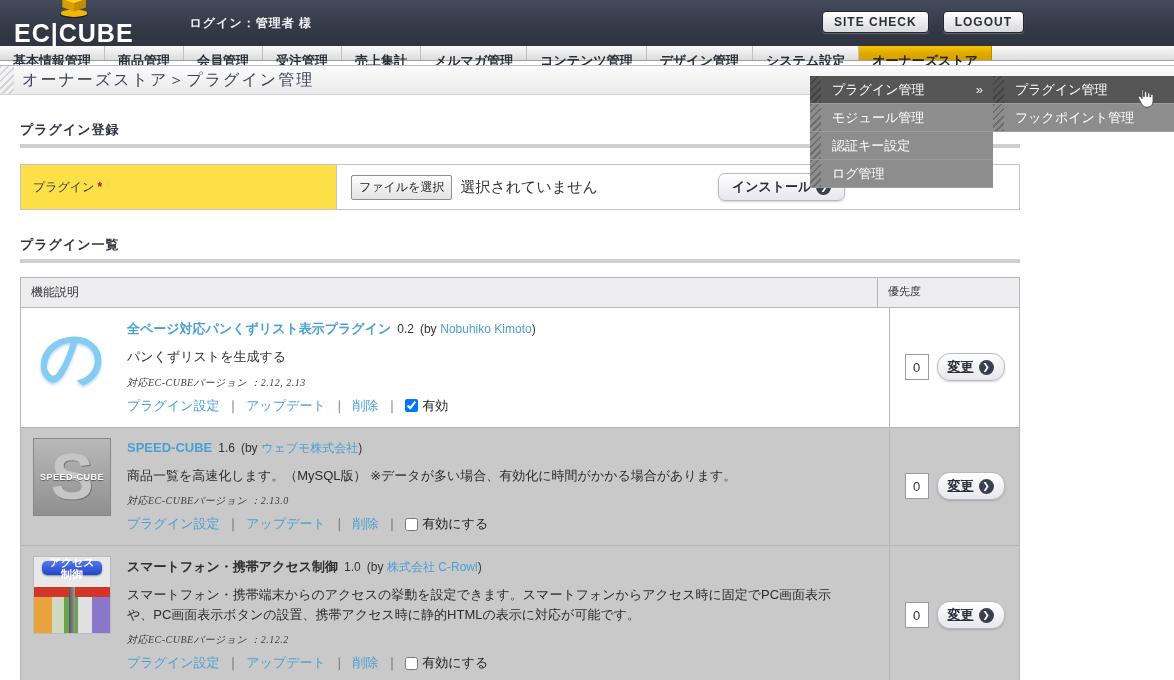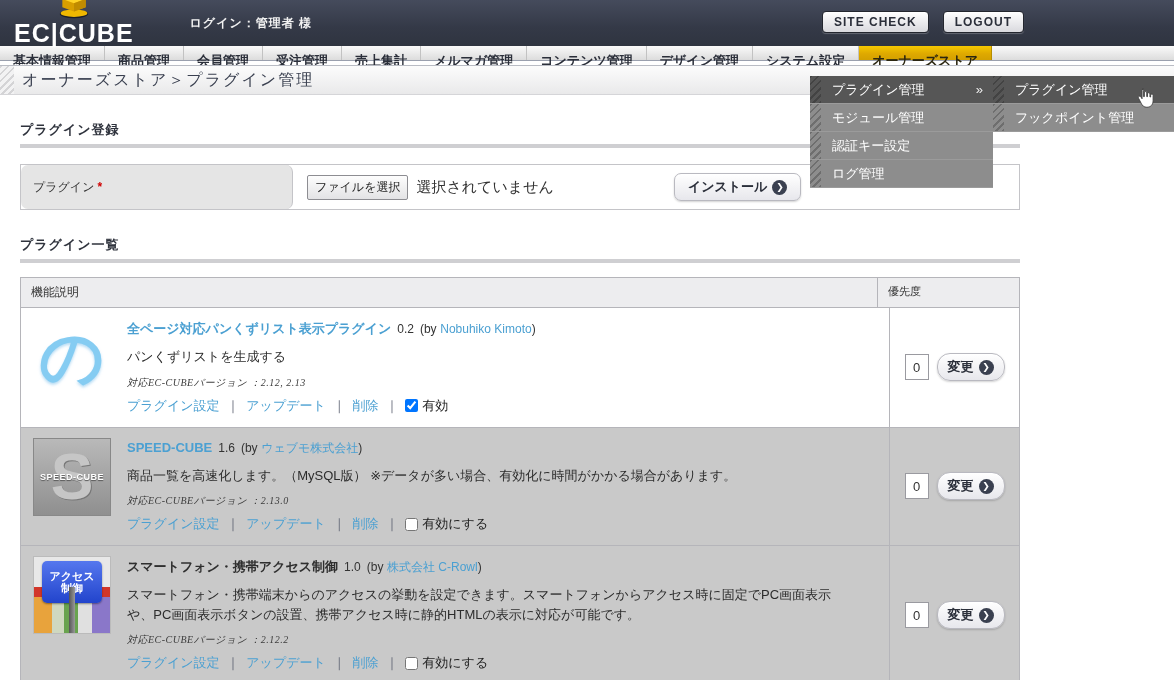--- a/index.html
+++ b/index.html
@@ -51,22 +51,22 @@
   .crumb-text { color:#3a4050; font-size:16px; letter-spacing:2px; margin-left:8px; }
   
   .content { padding:0 20px; width:1040px; }
   .sec-heading {
     margin-top:26px; font-size:13px; font-weight:bold; color:#2f333d;
     padding-bottom:5px; border-bottom:4px solid #cfcfd2; letter-spacing:1px;
   }
   
   .form-table { margin-top:16px; border:1px solid #c4c4c8; display:flex; height:46px; }
   .form-label {
-    width:272px; background:#e5e5e5; border-right:1px solid #c4c4c8;
-    display:flex; align-items:center; padding-left:12px; font-size:12px; color:#333;border-radius:7px;
+    width:316px; background:#fde047; border-right:1px solid #c4c4c8;
+    display:flex; align-items:center; padding-left:12px; font-size:12px; color:#333;
   }
   .req { color:#d00000; margin-left:3px; font-weight:bold; }
   .form-value { flex:1; display:flex; align-items:center; padding-left:14px; background:#fff; }
   .file-btn {
     background:linear-gradient(#fdfdfd,#e3e3e5); border:1px solid #8d8d92; border-radius:2px;
     padding:3px 7px; font-size:12px; color:#222; cursor:pointer;
   }
   .file-status { margin-left:8px; font-size:15px; color:#333; }
   .btn-pill {
     display:inline-flex; align-items:center; gap:5px;
@@ -90,21 +90,21 @@
   .trow.disabled { background:#c9c9c9; }
   .cell-main { flex:1; padding:10px 12px 12px; display:flex; gap:16px; }
   .cell-prio {
     width:130px; border-left:1px solid #b5b5ba;
     display:flex; align-items:center; justify-content:center; gap:8px;
   }
   .prio-input {
     width:24px; height:26px; border:1px solid #9a9aa0; text-align:center; font-size:13px; color:#333;
     background:#fff;
   }
-  .btn-change { padding:4px 10px; border-radius:13px; }
+  .btn-change { padding:4px 10px; border-radius:13px;text-decoration:underline; }
   
   .picon { width:78px; min-width:78px; height:78px; display:flex; align-items:center; justify-content:center; }
   .pinfo { flex:1; }
   .title-line { font-size:13px; margin-top:2px; }
   .pname { color:#4ba0d2; font-weight:bold; text-decoration:none; cursor:pointer; }
   .pname.plain { color:#2f2f2f; cursor:default; }
   .pver { color:#333; margin-left:6px; font-size:12px; }
   .byp { color:#333; margin-left:6px; font-size:12px; }
   .pauthor { color:#4ba0d2; text-decoration:none; cursor:pointer; font-size:12px; }
   .pdesc { margin-top:9px; font-size:13px; color:#2c2c2c; line-height:1.5; max-width:720px; }
@@ -122,21 +122,21 @@
   .icon-no span { font-size:64px; font-weight:bold; color:#85ccf2; text-shadow:0 2px 3px rgba(120,190,235,.55); line-height:1; }
   .icon-speed { background:linear-gradient(#b9b9b9,#8f8f8f); position:relative; overflow:hidden; border:1px solid #888; }
   .icon-speed .bigS { font-size:64px; font-weight:bold; color:#c6c6c6; text-shadow:1px 1px 0 #777; line-height:1; }
   .icon-speed .slabel {
     position:absolute; left:0; right:0; top:50%; transform:translateY(-50%);
     text-align:center; color:#fff; font-size:9px; font-weight:bold; letter-spacing:.5px;
     text-shadow:0 1px 1px #555;
   }
   .icon-access { background:#e8e8e8; position:relative; flex-direction:column; overflow:hidden; border:1px solid #bbb; }
   .access-badge {
-    position:absolute; top:4px; left:8px; right:8px; height:42px; border-radius:5px;
+    position:absolute; top:4px; left:8px; right:8px; height:14px; border-radius:5px;
     background:linear-gradient(#5577ee,#2244cc); color:#fff; font-weight:bold; font-size:11px;
     display:flex; align-items:center; justify-content:center; text-align:center; line-height:1.1;
     box-shadow:0 1px 2px rgba(0,0,0,.4); z-index:2; white-space:pre-line;
   }
   .access-site {
     position:absolute; bottom:0; left:0; right:0; height:46px;
     background:
       linear-gradient(90deg,#e8a33c 0 18px,#cfd8c0 18px 30px,#69a34f 30px 44px,#e0e0e0 44px 58px,#8a77c9 58px 78px);
   }
   .access-site::before {

